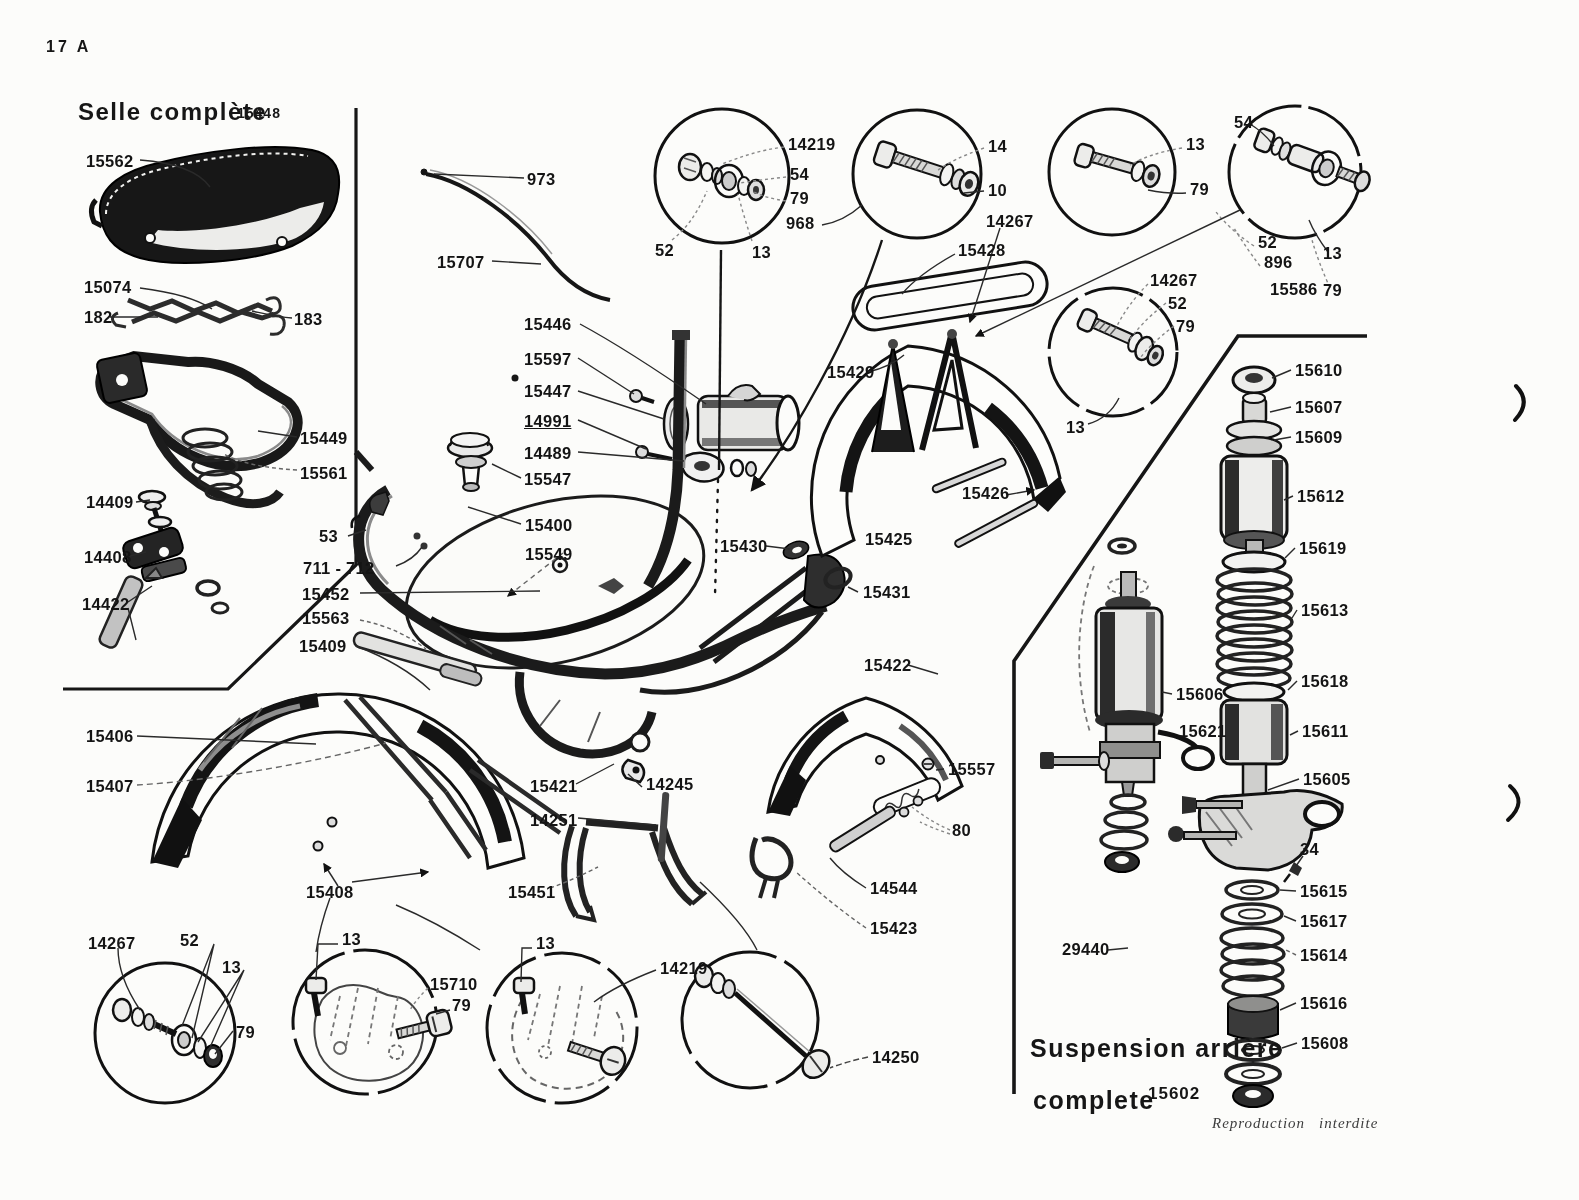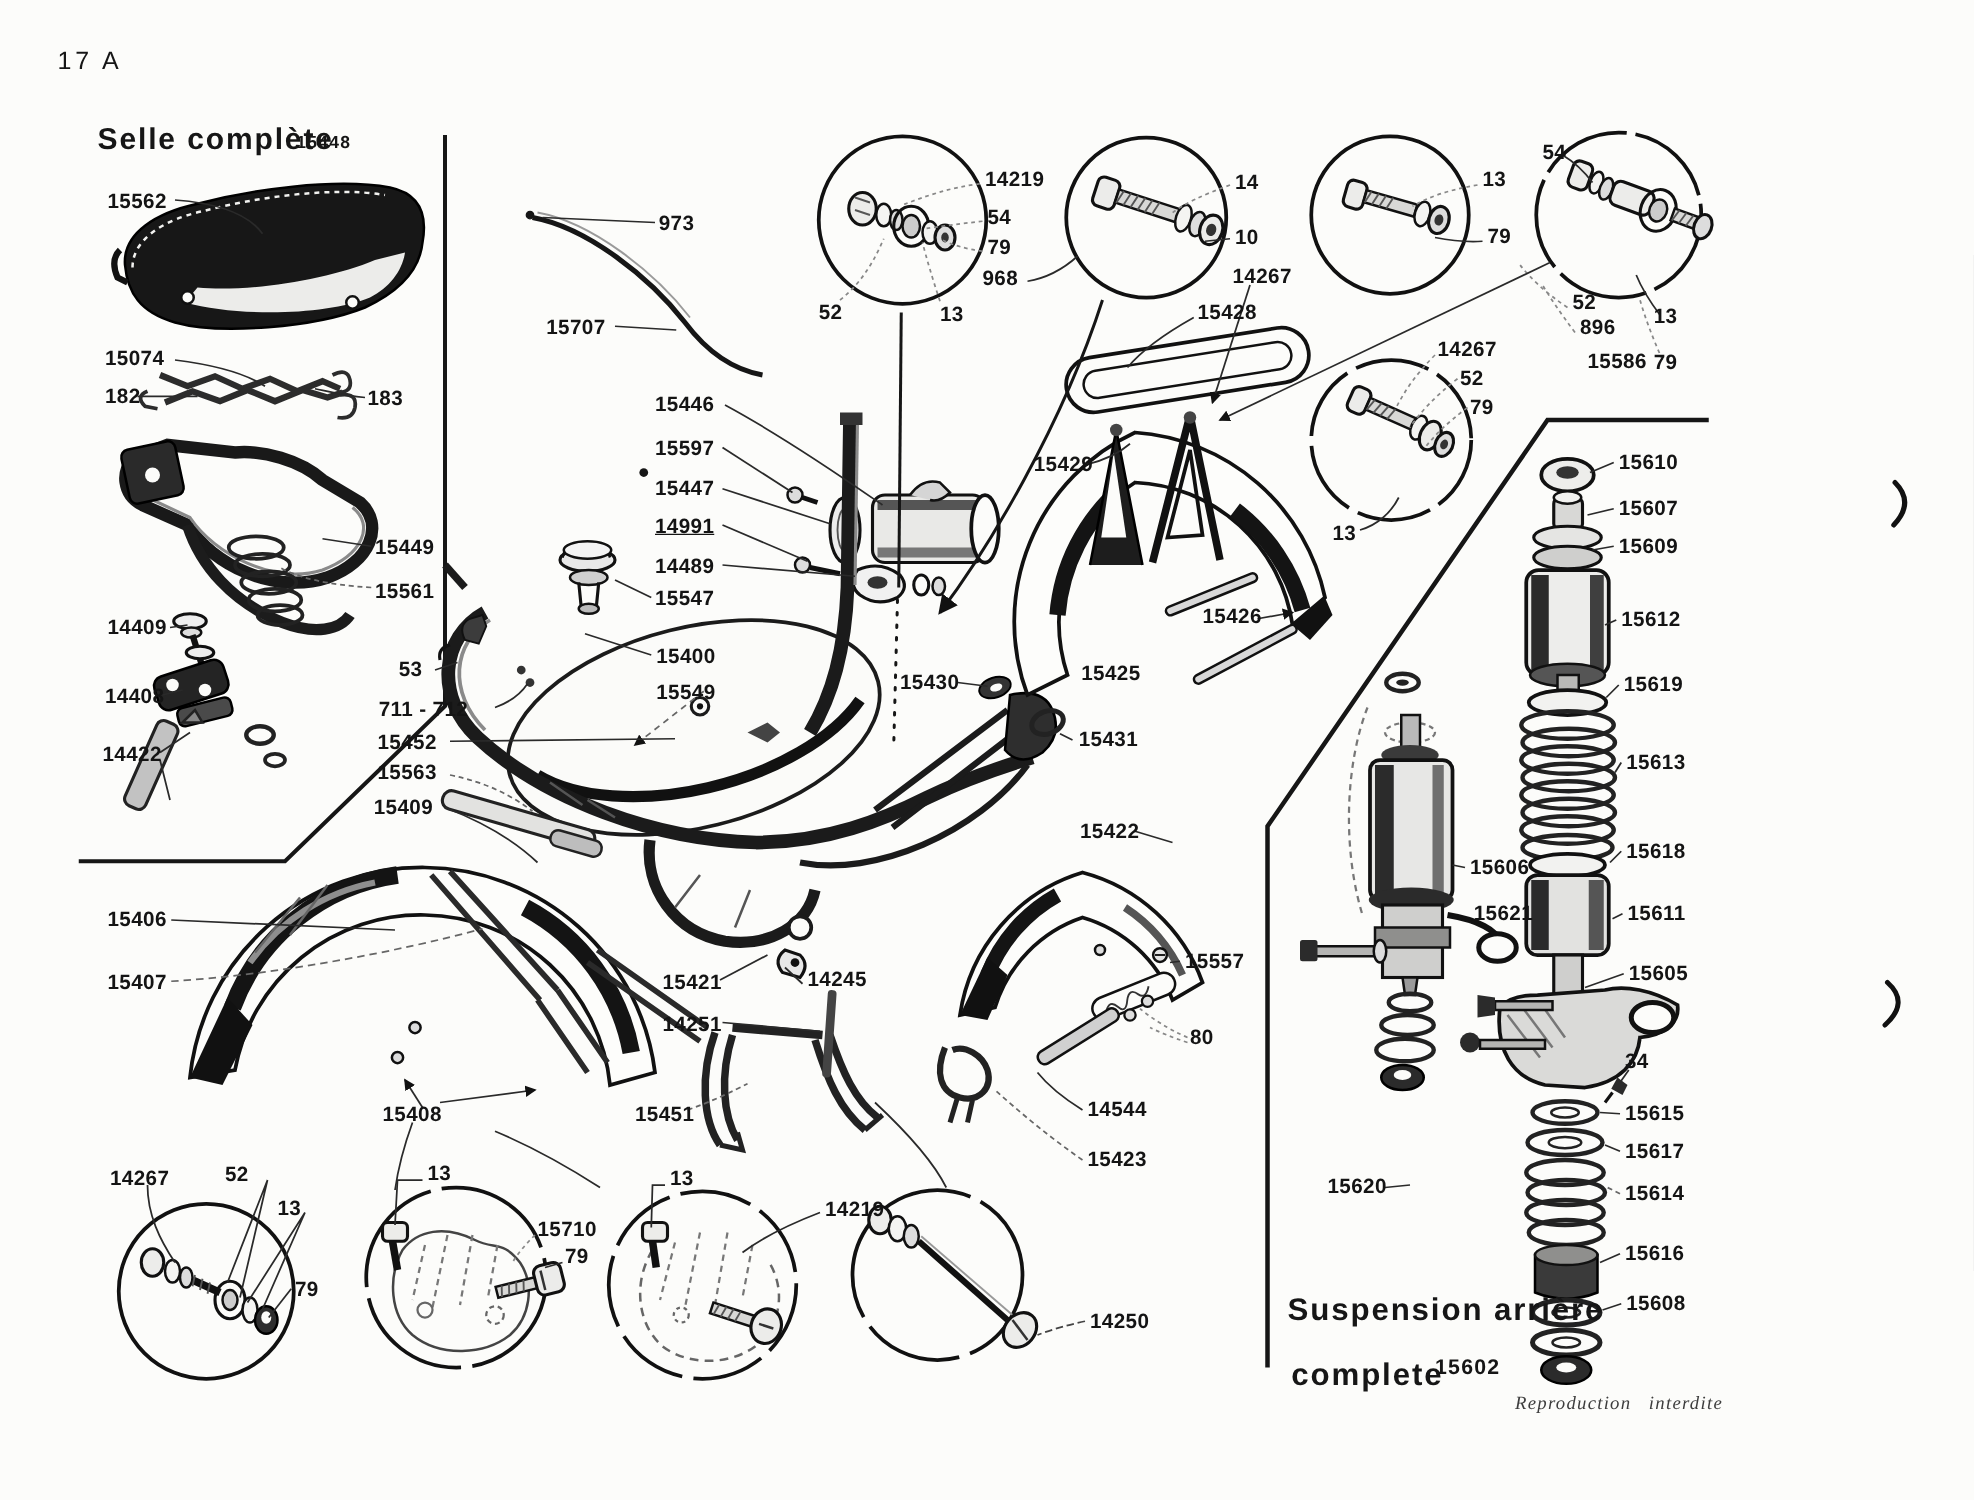--- a/index.html
+++ b/index.html
@@ -1,21 +1,21 @@
 <!DOCTYPE html>
 <html><head>
 <meta charset="utf-8">
 <style>
   html,body{margin:0;padding:0;background:#e8e8e6;}
   #page{position:relative;width:1579px;height:1200px;background:#fcfcfa;overflow:hidden;
         font-family:"Liberation Sans",sans-serif;color:#161616;}
   #art{position:absolute;left:0;top:0;width:1579px;height:1200px;}
   .plabel{position:absolute;font-weight:700;font-size:16.5px;letter-spacing:.3px;
           white-space:nowrap;color:#141414;line-height:1;}
-  #page-number{position:absolute;left:46px;top:38px;font-weight:400;font-size:20px;letter-spacing:3px;}
+  #page-number{position:absolute;left:46px;top:38px;font-weight:700;font-size:16px;letter-spacing:3px;}
   .sec-title{position:absolute;font-weight:700;letter-spacing:1.5px;line-height:1;}
   #selle-title{left:78px;top:100px;font-size:24px;}
   #selle-num{left:237px;top:106px;font-size:14px;letter-spacing:1px;}
   #susp-title1{left:1030px;top:1036px;font-size:25px;}
   #susp-title2{left:1033px;top:1088px;font-size:25px;}
   #susp-num{left:1148px;top:1085px;font-size:17px;letter-spacing:1px;}
   #footer{position:absolute;left:1212px;top:1115px;font-family:"Liberation Serif",serif;
           font-style:italic;font-size:15px;color:#3d3d3d;letter-spacing:1px;}
   #footer span{margin-right:14px;}
 </style>
@@ -598,21 +598,21 @@
       <span class="plabel" style="left: 720px; top: 538px;">15430</span>
       <span class="plabel" style="left: 865px; top: 531px;">15425</span>
       <span class="plabel" style="left: 962px; top: 485px;">15426</span>
       <span class="plabel" style="left: 863px; top: 584px;">15431</span>
       <span class="plabel" style="left: 864px; top: 657px;">15422</span>
       <span class="plabel" style="left: 948px; top: 761px;">15557</span>
       <span class="plabel" style="left: 952px; top: 822px;">80</span>
       <span class="plabel" style="left: 870px; top: 880px;">14544</span>
       <span class="plabel" style="left: 870px; top: 920px;">15423</span>
       <span class="plabel" style="left: 872px; top: 1049px;">14250</span>
-      <span class="plabel" style="left: 1062px; top: 941px;">15620</span>
+      <span class="plabel" style="left: 1062px; top: 941px;">29440</span>
       <span class="plabel" style="left: 1295px; top: 362px;">15610</span>
       <span class="plabel" style="left: 1295px; top: 399px;">15607</span>
       <span class="plabel" style="left: 1295px; top: 429px;">15609</span>
       <span class="plabel" style="left: 1297px; top: 488px;">15612</span>
       <span class="plabel" style="left: 1299px; top: 540px;">15619</span>
       <span class="plabel" style="left: 1301px; top: 602px;">15613</span>
       <span class="plabel" style="left: 1301px; top: 673px;">15618</span>
       <span class="plabel" style="left: 1302px; top: 723px;">15611</span>
       <span class="plabel" style="left: 1303px; top: 771px;">15605</span>
       <span class="plabel" style="left: 1300px; top: 841px;">34</span>

